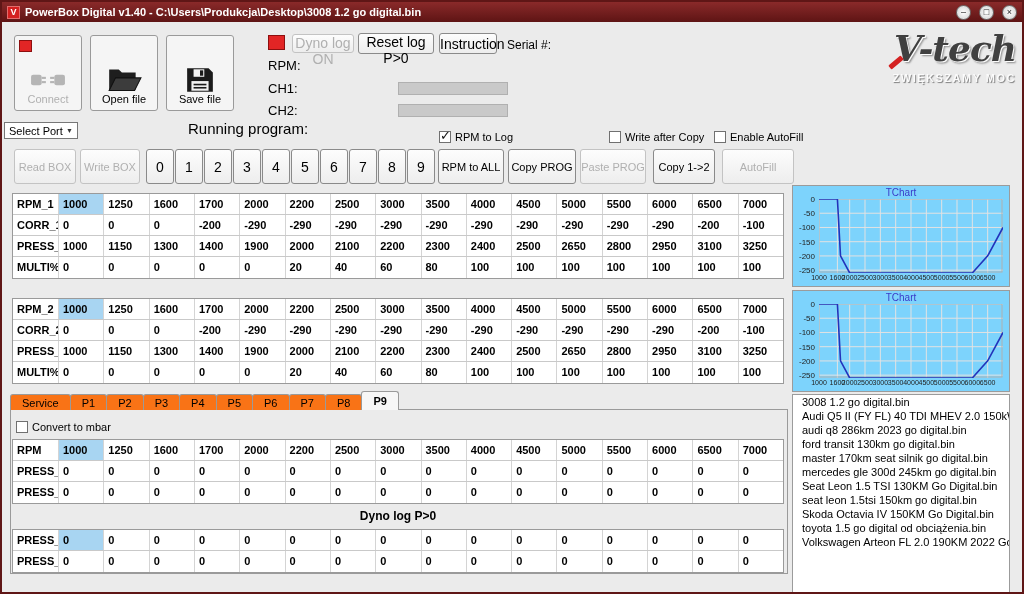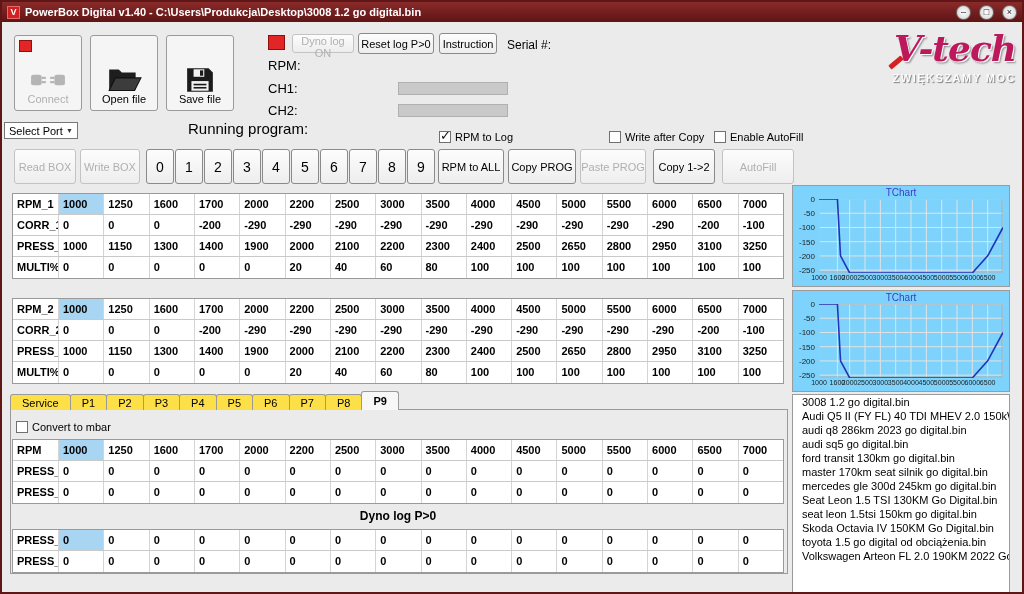--- a/index.html
+++ b/index.html
@@ -13,21 +13,21 @@
               padding:0 5px; gap:5px; }
   .app-icon { width:13px; height:13px; background:#d42020; color:#fff; font-size:9px;
               font-weight:bold; display:flex; align-items:center; justify-content:center;
               border:1px solid rgba(255,255,255,.35); }
   .title-text { color:#fff; font-size:11px; font-weight:bold; flex:1; white-space:nowrap; overflow:hidden; }
   .win-btn { width:15px; height:15px; border-radius:50%; background:radial-gradient(#fefefe,#cfcfcf);
              border:1px solid #6e6e6e; color:#222; font-size:9px; line-height:12px;
              text-align:center; margin-left:3px; cursor:default; }
   .label { position:absolute; color:#000; white-space:nowrap; }
   .btn { position:absolute; border:1px solid #8a8a8a; border-radius:3px;
-         background:linear-gradient(#fdfdfd,#ededed); font-size:11px; color:#000;
+         background:linear-gradient(#fdfdfd,#ededed); font-size:14px; color:#000;
          font-family:inherit; cursor:default; }
   .dis { color:#b0b0b0 !important; border-color:#c3c3c3 !important; }
 
   
   .bigbtn { position:absolute; width:68px; height:76px; border:1px solid #9a9a9a; border-radius:3px;
             background:#f5f5f5; text-align:center; font-size:11px; font-family:inherit; }
   .bigbtn .lbl { position:absolute; bottom:5px; left:0; width:100%; }
   .bigbtn .icn { display:inline-block; margin-top:16px; }
   .led { position:absolute; background:#e22525; border:1px solid #8d0f0f; }
 
@@ -54,21 +54,21 @@
   .gcell { flex:1; border-right:1px solid #d4d4d4; font-size:11px; font-weight:bold;
            padding:4px 0 0 4px; overflow:hidden; white-space:nowrap; background:#fff; }
   .gcell:last-child { border-right:none; }
   .glabel { flex:0 0 46px; }
   .hl { background:#a8d5f2; }
 
   
   .tabpanel { position:absolute; left:8px; top:407px; width:778px; height:165px;
               border:1px solid #9a9a9a; background:#ebebeb; }
   .tabs { position:absolute; left:8px; top:389px; height:19px; display:flex; align-items:flex-end; }
-  .tab { border:1px solid #9a9a9a; border-bottom:none; background:#fde047; font-size:11px;
+  .tab { border:1px solid #9a9a9a; border-bottom:none; background:#f97316; font-size:11px;
          padding:2px 11px 0; height:16px; margin-right:-1px; border-radius:3px 3px 0 0; }
   .tab.active { background:#f7f7f7; font-weight:bold; height:19px; padding-top:3px; position:relative; z-index:2; }
 
   .dyno-h { position:absolute; left:10px; width:772px; text-align:center; font-weight:bold; font-size:12px; }
 
   
   .chart { position:absolute; left:790px; width:218px; height:102px; background:#7dd3fc; border:1px solid #9b9b9b; }
   .chart-title { text-align:center; color:#3a3ac8; font-size:10px; padding-top:1px; }
   .chart-plot { position:absolute; left:26px; top:13px; }
   .ylabels { position:absolute; left:0; top:13px; width:24px; height:74px; }
@@ -78,21 +78,21 @@
 
   
   .filelist { position:absolute; left:790px; top:392px; width:218px; height:200px;
               background:#fff; border:1px solid #9b9b9b; overflow:hidden; }
   .file-item { height:14px; line-height:14px; font-size:11px; padding-left:9px;
                white-space:nowrap; overflow:hidden; }
 
   
   .logo { position:absolute; left:878px; top:26px; width:136px; height:76px; text-align:right; }
   .logo-brand { font-family:"DejaVu Serif",serif; font-style:italic; font-weight:bold;
-                font-size:36px; line-height:40px; color:#be185d; letter-spacing:-1px;
+                font-size:36px; line-height:40px; color:#404040; letter-spacing:-1px;
                 text-shadow:1px 1px 0 #fdfdfd, 2px 2px 2px #8a8a8a; }
   .logo-accent { position:absolute; left:8px; top:32px; width:16px; height:5px; background:#d42222;
                  transform:rotate(-40deg); border-radius:1px; }
   .logo-tagline { font-size:11px; font-weight:bold; letter-spacing:1.5px; color:#fbfbfb;
                   text-shadow:1px 1px 1px #7e7e7e; margin-top:4px; }
 </style>
 </head>
 <body>
 
 <div class="window">
@@ -572,21 +572,20 @@
         <div style="left: 138px;">5500</div>
         <div style="left: 153.333px;">6000</div>
         <div style="left: 168.667px;">6500</div>
       </div>
   </div>
 
   <div class="filelist">
       <div class="file-item">3008 1.2 go digital.bin</div>
       <div class="file-item">Audi Q5 II (FY FL) 40 TDI MHEV 2.0 150kW 204KM (</div>
       <div class="file-item">audi q8 286km 2023 go digital.bin</div>
-      <div class="file-item">audi sq5 go digital.bin</div>
       <div class="file-item">ford transit 130km go digital.bin</div>
       <div class="file-item">master 170km seat silnik go digital.bin</div>
       <div class="file-item">mercedes gle 300d 245km go digital.bin</div>
       <div class="file-item">Seat Leon 1.5 TSI 130KM Go Digital.bin</div>
       <div class="file-item">seat leon 1.5tsi 150km go digital.bin</div>
       <div class="file-item">Skoda Octavia IV 150KM Go Digital.bin</div>
       <div class="file-item">toyota 1.5 go digital od obciążenia.bin</div>
       <div class="file-item">Volkswagen Arteon FL 2.0 190KM 2022 Go Digital Au</div>
     </div>
 

